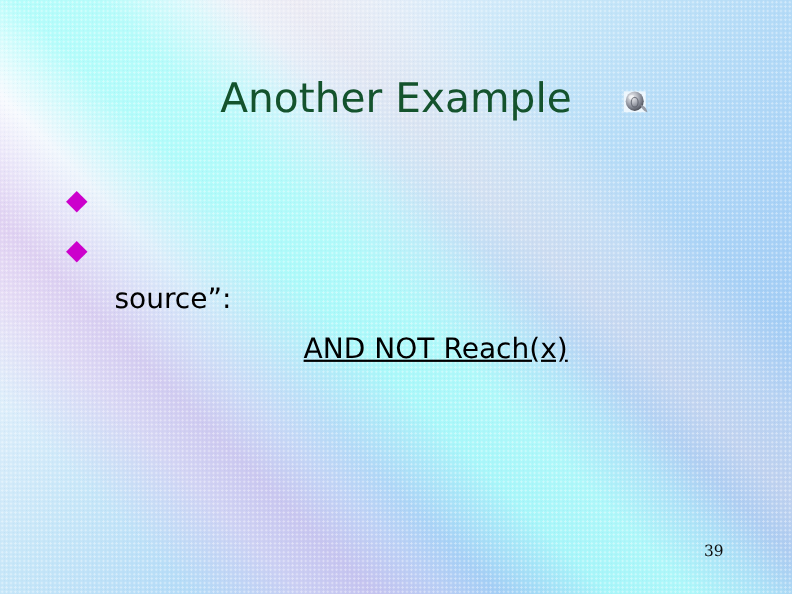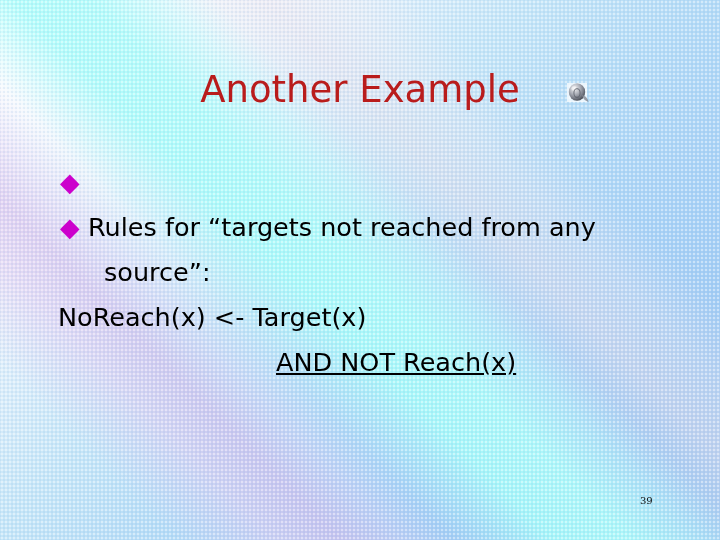--- a/index.html
+++ b/index.html
@@ -93,21 +93,21 @@
   }
 
   #title {
     position: absolute;
     left: 0;
     right: 0;
     top: 68px;
     text-align: center;
     font-size: 37px;
     line-height: 44px;
-    color: #b91c1c;
+    color: #14532d;
     letter-spacing: 0px;
     white-space: nowrap;
   }
 
   #deco-ball {
     position: absolute;
     left: 565px;
     top: 80px;
     width: 26px;
     height: 26px;
@@ -146,21 +146,21 @@
   }
   .indent-line {
     padding-left: 218px;
     text-decoration: underline;
   }
 
   #page-number {
     position: absolute;
     left: 640px;
     top: 492px;
-    font-size: 10px;
+    font-size: 14px;
     line-height: 18px;
     color: #0d0d0d;
     font-family: "DejaVu Serif", serif;
   }
 </style>
 </head>
 <body>
 
 <div id="slide">
 
@@ -194,28 +194,26 @@
     </div>
 
     <div class="body-block">
 
       <div class="line bullet-line">
         <span class="bullet-glyph">◆</span>
       </div>
 
       <div class="line bullet-line">
         <span class="bullet-glyph">◆</span>
-        <span>Rules for “targets not reached from any</span>
       </div>
 
       <div class="line cont-line">source”:</div>
 
 
 
-      <div class="line">NoReach(x) &lt;- Target(x)</div>
 
       <div class="line indent-line">AND NOT Reach(x)</div>
 
     </div>
 
     <div id="page-number">39</div>
 
   </div>
 </div>
 

